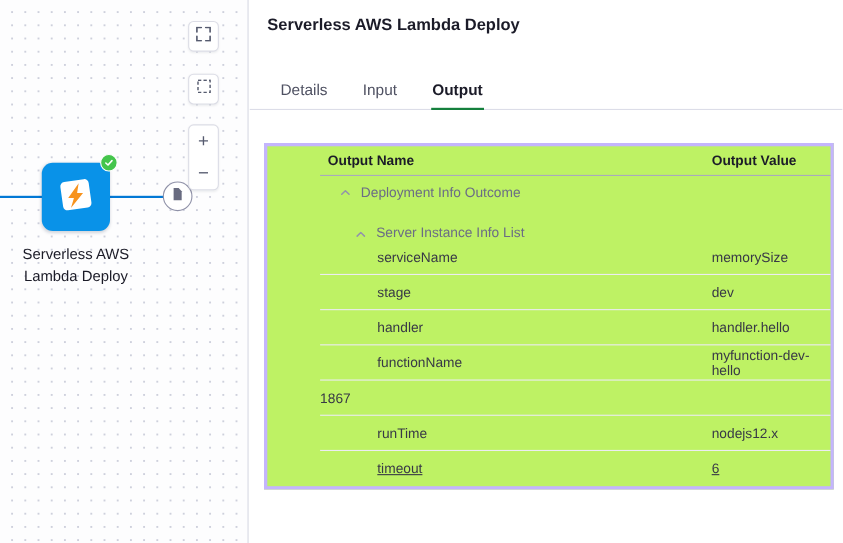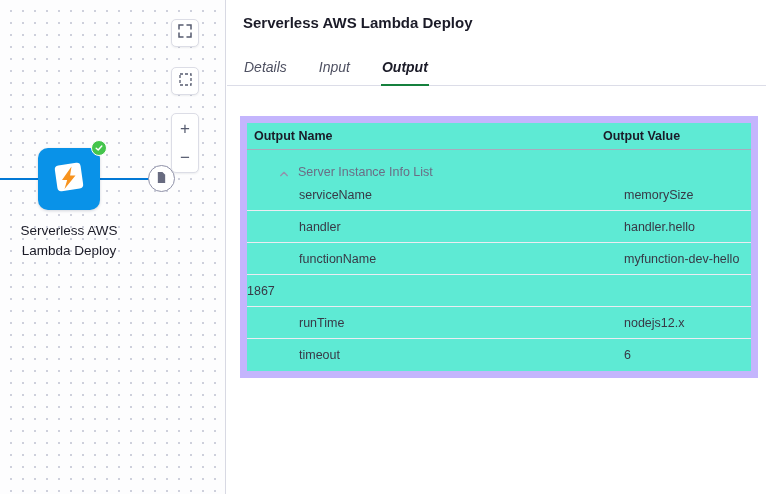--- a/index.html
+++ b/index.html
@@ -58,51 +58,50 @@
   .zoom-btn {
     flex:1; display:flex; align-items:center; justify-content:center;
     font-size:17px; color:#565b6f; cursor:pointer; line-height:1;
   }
 
   
   .panel { position:absolute; left:227px; top:0; width:539px; height:494px; background:#fff; }
   .panel-title { margin:14px 0 0 16px; font-size:15px; font-weight:700; color:#1b1b28; }
 
   .tabs {
-    display:flex; gap:30px; margin-top:22px; padding-left:16px;
+    display:flex; gap:30px; margin-top:36px; padding-left:27px;
     border-bottom:1px solid #dcdde8;
-    font-style:italic;
   }
   .tab {
     padding:6px 1px 9px; font-size:14px; color:#4f5162; cursor:pointer;
   }
   .tab.active {
     color:#1b1b28; font-weight:700;
     border-bottom:2px solid #15803d; margin-bottom:-1px;
   }
 
   .out-table {
-    margin:30px 8px 0 13px; border:7px solid #c4b5fd;
-    font-size:12.5px; background:#5eead4;
+    margin:30px 8px 0 13px; border:3px solid #c4b5fd;
+    font-size:12.5px; background:#bef264;padding-left:48px;
   }
   .t-head {
     display:grid; grid-template-columns:356px 1fr; align-items:center;
     height:27px; border-bottom:1px solid #a9aabc;
     font-weight:700; color:#1b1b28;
   }
   .t-head .c1 { padding-left:7px; }
   .g-row { display:flex; align-items:center; height:29px; color:#6b6d85; cursor:pointer; }
   .g-row.lvl0 { padding-left:18px; }
   .g-row.lvl1 { padding-left:32px;align-items:flex-end; }
   .g-row .chev { margin-right:9px; display:flex; }
   .d-row {
     display:grid; grid-template-columns:356px 1fr; align-items:center;
-    height:32px; color:#383946; border-bottom:1px solid #ececf2;gap:21px;
-  }
-  .d-row:last-child { border-bottom:none; }
+    height:32px; color:#383946; border-bottom:1px solid #ececf2;
+  }
+  .d-row:last-child { border-bottom:none;text-decoration:underline; }
   .d-row .name { padding-left:52px; }
 </style>
 </head>
 <body>
 
 <div class="app">
 
   <div class="canvas">
     <div class="edge left"></div>
     <div class="edge right"></div>
@@ -166,35 +165,47 @@
       <div class="tab">Input</div>
       <div class="tab active">Output</div>
     </div>
 
     <div class="out-table">
       <div class="t-head">
         <div class="c1">Output Name</div>
         <div class="c2">Output Value</div>
       </div>
 
+      <div class="g-row lvl0">
+        <span class="chev">
+          <svg width="10" height="10" viewBox="0 0 12 12">
+              <path d="M2 8 L6 4 L10 8" stroke="#9293ab" stroke-width="1.6" fill="none" stroke-linecap="round" stroke-linejoin="round"></path>
+            </svg>
+        </span>
+        <span>Deployment Info Outcome</span>
+      </div>
 
       <div class="g-row lvl1">
         <span class="chev">
           <svg width="10" height="10" viewBox="0 0 12 12">
               <path d="M2 8 L6 4 L10 8" stroke="#9293ab" stroke-width="1.6" fill="none" stroke-linecap="round" stroke-linejoin="round"></path>
             </svg>
         </span>
         <span>Server Instance Info List</span>
       </div>
 
       <div class="d-row">
         <div class="name">serviceName</div>
         <div class="val">memorySize</div>
       </div>
       <div class="d-row">
+        <div class="name">stage</div>
+        <div class="val">dev</div>
+      </div>
+      <div class="d-row">
         <div class="name">handler</div>
         <div class="val">handler.hello</div>
       </div>
       <div class="d-row">
         <div class="name">functionName</div>
         <div class="val">myfunction-dev-hello</div>
       </div>
       <div class="d-row">
         <div class="val">1867</div>
       </div>

